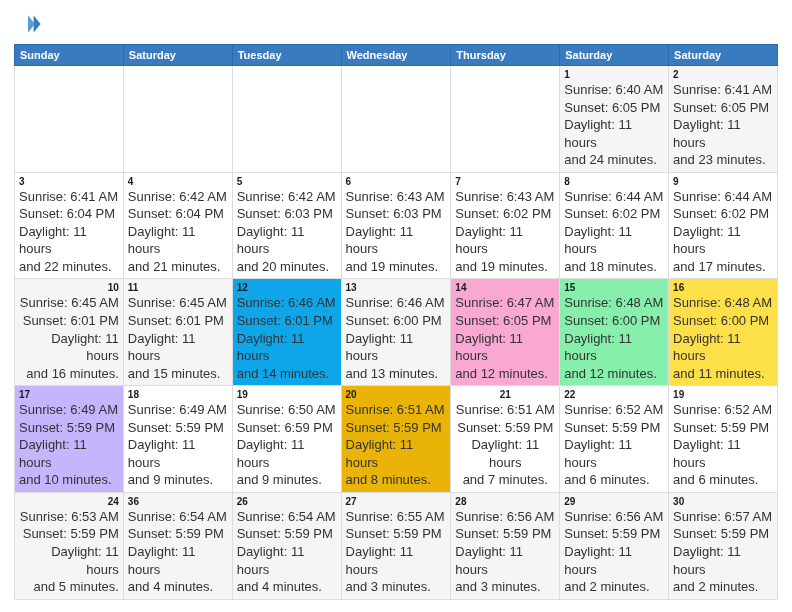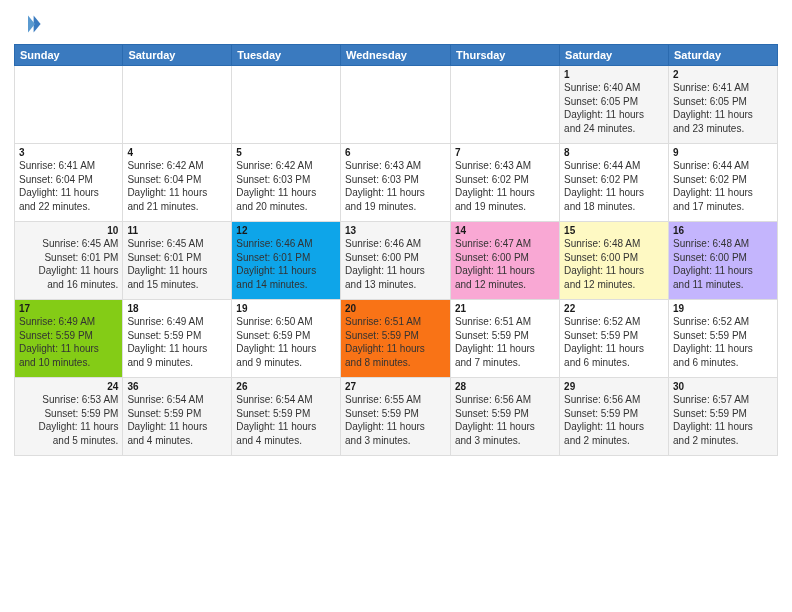--- a/index.html
+++ b/index.html
@@ -83,21 +83,21 @@
       background: #fff;
     }
     .day-num {
       font-size: 10px;
       font-weight: bold;
       color: #1a1a1a;
       display: block;
       margin-bottom: 1px;
     }
     .day-info {
-      font-size: 10px;
+      font-size: 13px;
       line-height: 1.35;
       color: #333;
     }
     .empty-cell {
       background: #fff !important;
     }
   </style>
 </head>
 <body>
 
@@ -229,69 +229,69 @@
           <td style="background: rgb(245, 245, 245);">
             <span class="day-num">13</span>
             <div class="day-info" style="white-space: pre-line;">Sunrise: 6:46 AM
 Sunset: 6:00 PM
 Daylight: 11 hours
 and 13 minutes.</div>
           </td>
           <td style="background: #f9a8d4;">
             <span class="day-num">14</span>
             <div class="day-info" style="white-space: pre-line;">Sunrise: 6:47 AM
-Sunset: 6:00 PM
+Sunset: 6:05 PM
 Daylight: 11 hours
 and 12 minutes.</div>
           </td>
-          <td style="background: #fef9c3; margin-left: 12px;">
+          <td style="background: #86efac; margin-left: 12px;">
             <span class="day-num">15</span>
             <div class="day-info" style="white-space: pre-line;">Sunrise: 6:48 AM
 Sunset: 6:00 PM
 Daylight: 11 hours
 and 12 minutes.</div>
           </td>
-          <td style="background: #c4b5fd;">
+          <td style="background: #fde047;">
             <span class="day-num">16</span>
             <div class="day-info" style="white-space: pre-line;">Sunrise: 6:48 AM
 Sunset: 6:00 PM
 Daylight: 11 hours
 and 11 minutes.</div>
           </td>
         </tr>
         <tr>
-          <td style="background: #84cc16; margin-left: 16px;">
+          <td style="background: #c4b5fd; margin-left: 16px;">
             <span class="day-num">17</span>
             <div class="day-info" style="white-space: pre-line;">Sunrise: 6:49 AM
 Sunset: 5:59 PM
 Daylight: 11 hours
 and 10 minutes.</div>
           </td>
           <td style="background: rgb(255, 255, 255);">
             <span class="day-num">18</span>
             <div class="day-info" style="white-space: pre-line;">Sunrise: 6:49 AM
 Sunset: 5:59 PM
 Daylight: 11 hours
 and 9 minutes.</div>
           </td>
           <td style="background: rgb(255, 255, 255);">
             <span class="day-num">19</span>
             <div class="day-info" style="white-space: pre-line;">Sunrise: 6:50 AM
 Sunset: 6:59 PM
 Daylight: 11 hours
 and 9 minutes.</div>
           </td>
-          <td style="background: #f97316;">
+          <td style="background: #eab308;">
             <span class="day-num">20</span>
             <div class="day-info" style="white-space: pre-line;">Sunrise: 6:51 AM
 Sunset: 5:59 PM
 Daylight: 11 hours
 and 8 minutes.</div>
           </td>
-          <td style="background: rgb(255, 255, 255);">
+          <td style="background: rgb(255, 255, 255); text-align: center;">
             <span class="day-num">21</span>
             <div class="day-info" style="white-space: pre-line;">Sunrise: 6:51 AM
 Sunset: 5:59 PM
 Daylight: 11 hours
 and 7 minutes.</div>
           </td>
           <td style="background: rgb(255, 255, 255);">
             <span class="day-num">22</span>
             <div class="day-info" style="white-space: pre-line;">Sunrise: 6:52 AM
 Sunset: 5:59 PM

